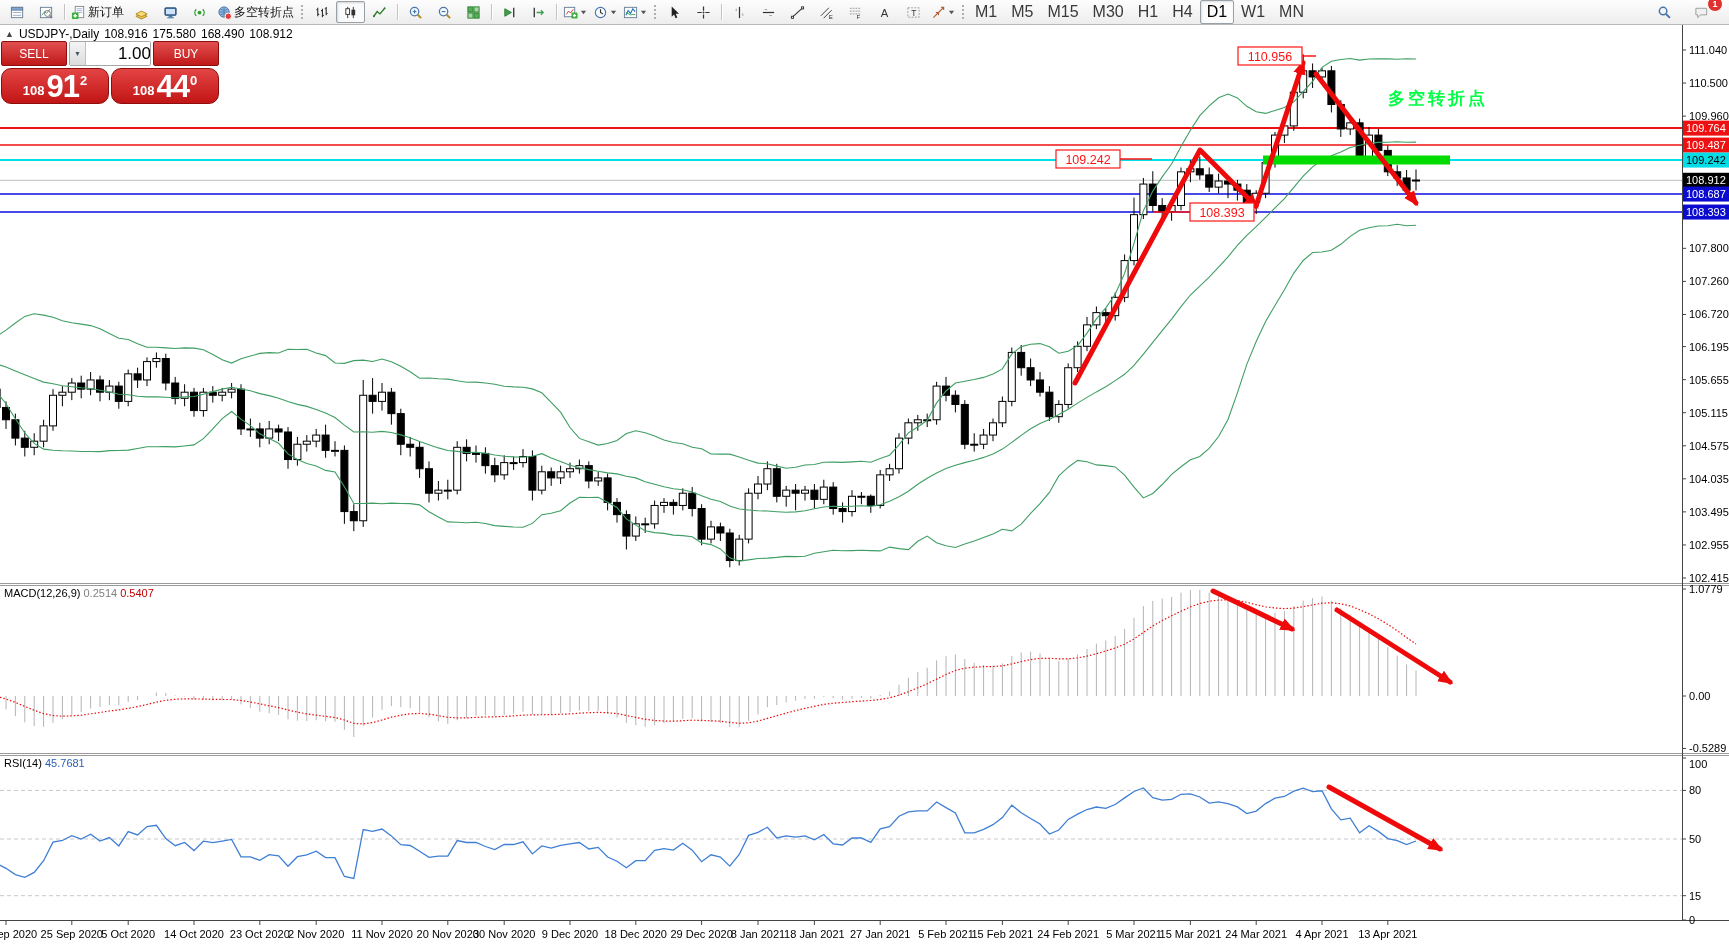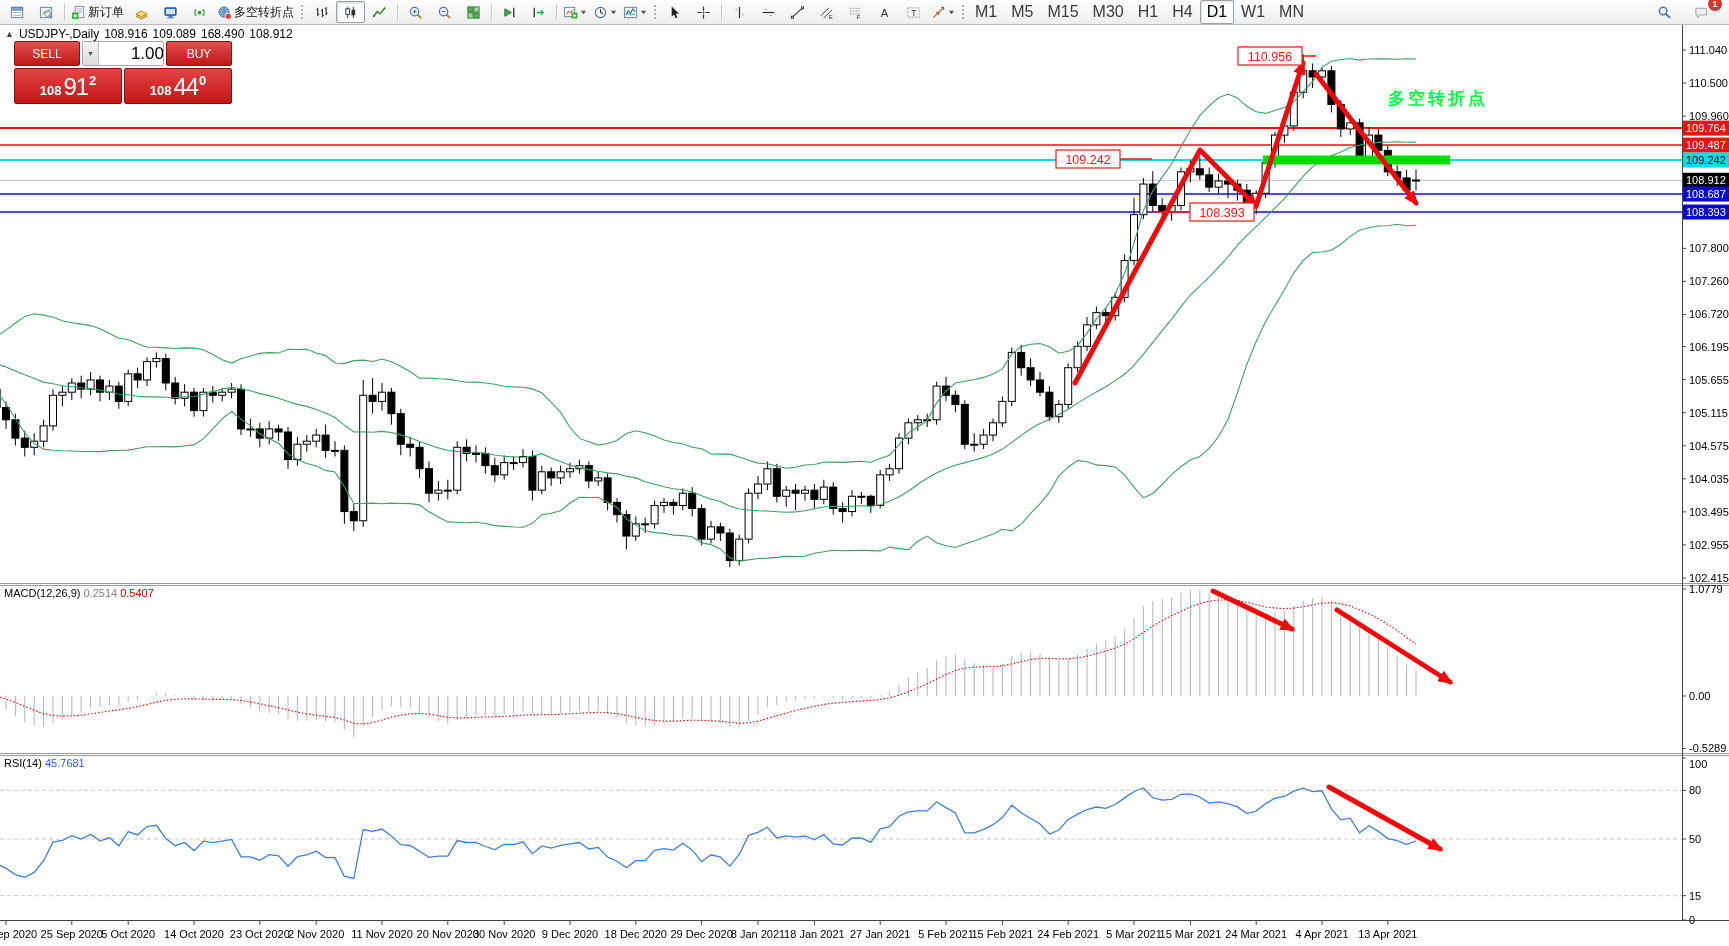--- a/index.html
+++ b/index.html
@@ -20,34 +20,34 @@
   .tf-btn{font-size:16px;color:#3a3a3a;padding:2px 6px;border:1px solid transparent;background:none;border-radius:2px}
   .tf-btn.active{border-color:#98a0a8;background:#fcfcfc;box-shadow:inset 1px 1px 2px rgba(0,0,0,.12);color:#000}
   #tb-right{margin-left:auto;display:flex;align-items:center;gap:8px;padding-right:10px}
   .badge-wrap{position:relative}
   .badge{position:absolute;top:-6px;right:-8px;background:#e03131;color:#fff;border-radius:50%;
     width:14px;height:14px;font-size:9px;line-height:14px;text-align:center;border:1px solid #fff;font-weight:bold}
   
   #symbol-bar{position:absolute;top:27px;left:5px;z-index:5;font-size:12px;color:#000;display:flex;gap:5px;align-items:center}
   #symbol-bar .tri{font-size:9px;color:#444}
   
-  #trade-panel{position:absolute;top:41px;left:14px;width:218px;z-index:5}
+  #trade-panel{position:absolute;top:41px;left:1px;width:218px;z-index:5}
   .tp-top{display:flex;height:25px;gap:2px}
   .tp-btn{flex:0 0 64px;background:linear-gradient(#e25050,#c01818);color:#fff;font-size:12px;
     border:1px solid #8e0e0e;display:flex;align-items:center;justify-content:center;border-radius:2px}
   .stepper{flex:1;display:flex;border:1px solid #a8a8a8;background:#fff;border-radius:2px;overflow:hidden}
   .step-btn{width:16px;background:linear-gradient(#f4f4f4,#dcdcdc);border:0;border-right:1px solid #c0c0c0;
     font-size:7px;color:#456;display:flex;align-items:center;justify-content:center}
   .step-btn:last-child{border-right:0;border-left:1px solid #c0c0c0}
   .vol{flex:1;border:0;text-align:right;padding:0 5px;font-size:17px;color:#000;width:60px;outline:none}
   .tp-prices{display:flex;gap:2px;margin-top:2px;height:36px}
   .tp-price{flex:1;background:linear-gradient(#e34444,#c21515);border:1px solid #8e0e0e;color:#fff;
-    display:flex;align-items:flex-end;justify-content:center;padding-bottom:3px;border-radius:2px}
+    display:flex;align-items:flex-end;justify-content:center;padding-bottom:3px;border-radius:10px}
   .tp-small{font-size:13px;font-weight:bold;line-height:18px;margin-right:2px}
-  .tp-big{font-size:24px;font-weight:normal;line-height:27px;letter-spacing:-1px}
+  .tp-big{font-size:31px;font-weight:bold;line-height:27px;letter-spacing:-1px}
   .tp-sup{font-size:13px;font-weight:bold;position:relative;top:-12px;margin-left:1px}
 </style>
 </head>
 <body>
 
 <svg id="chart-svg" width="1729" height="946" viewBox="0 0 1729 946">
     <defs>
       <clipPath id="clip-main">
         <rect x="0" y="22" width="1682" height="561"></rect>
       </clipPath>
@@ -915,21 +915,21 @@
         </svg>
         <span class="badge">1</span>
       </div>
     </div>
   </div>
 
 <div id="symbol-bar">
   <span class="tri">▲</span>
   <span>USDJPY-,Daily</span>
   <span>108.916</span>
-  <span>109.089</span>
+  <span>175.580</span>
   <span>168.490</span>
   <span>108.912</span>
 </div>
 
 <div id="trade-panel">
   <div class="tp-top">
     <div class="tp-btn">SELL</div>
     <div class="stepper">
       <button class="step-btn">▼</button>
       <input class="vol" value="1.00" style="">

